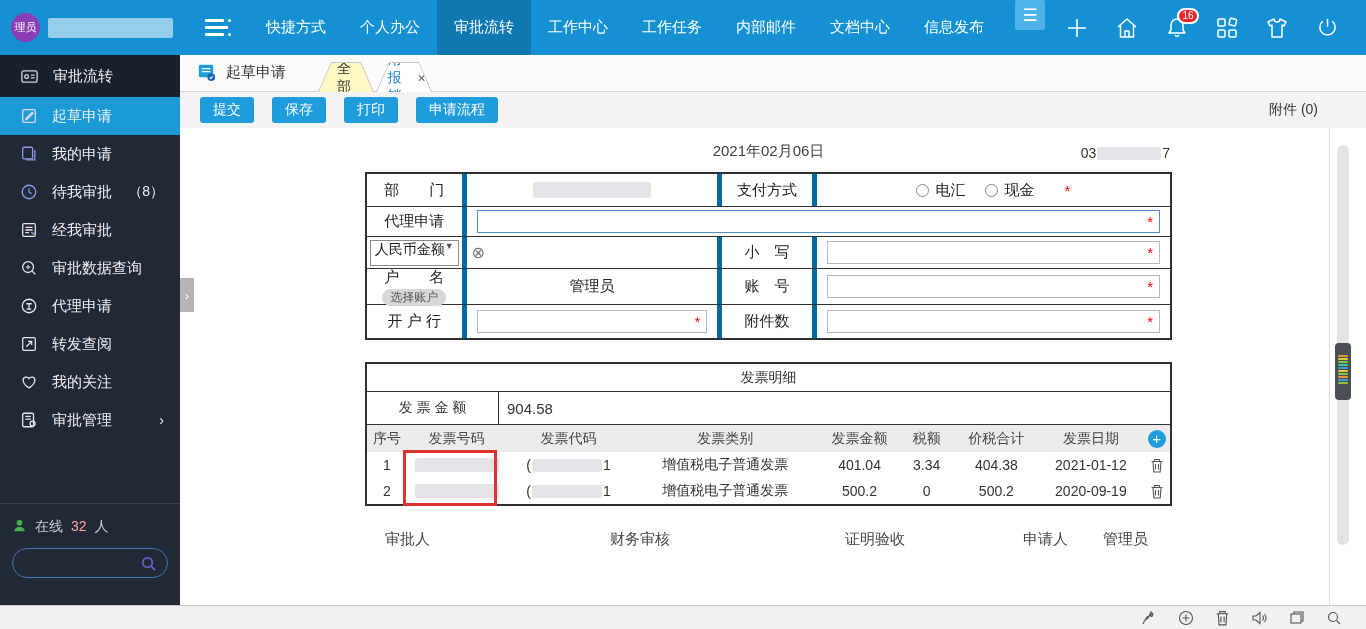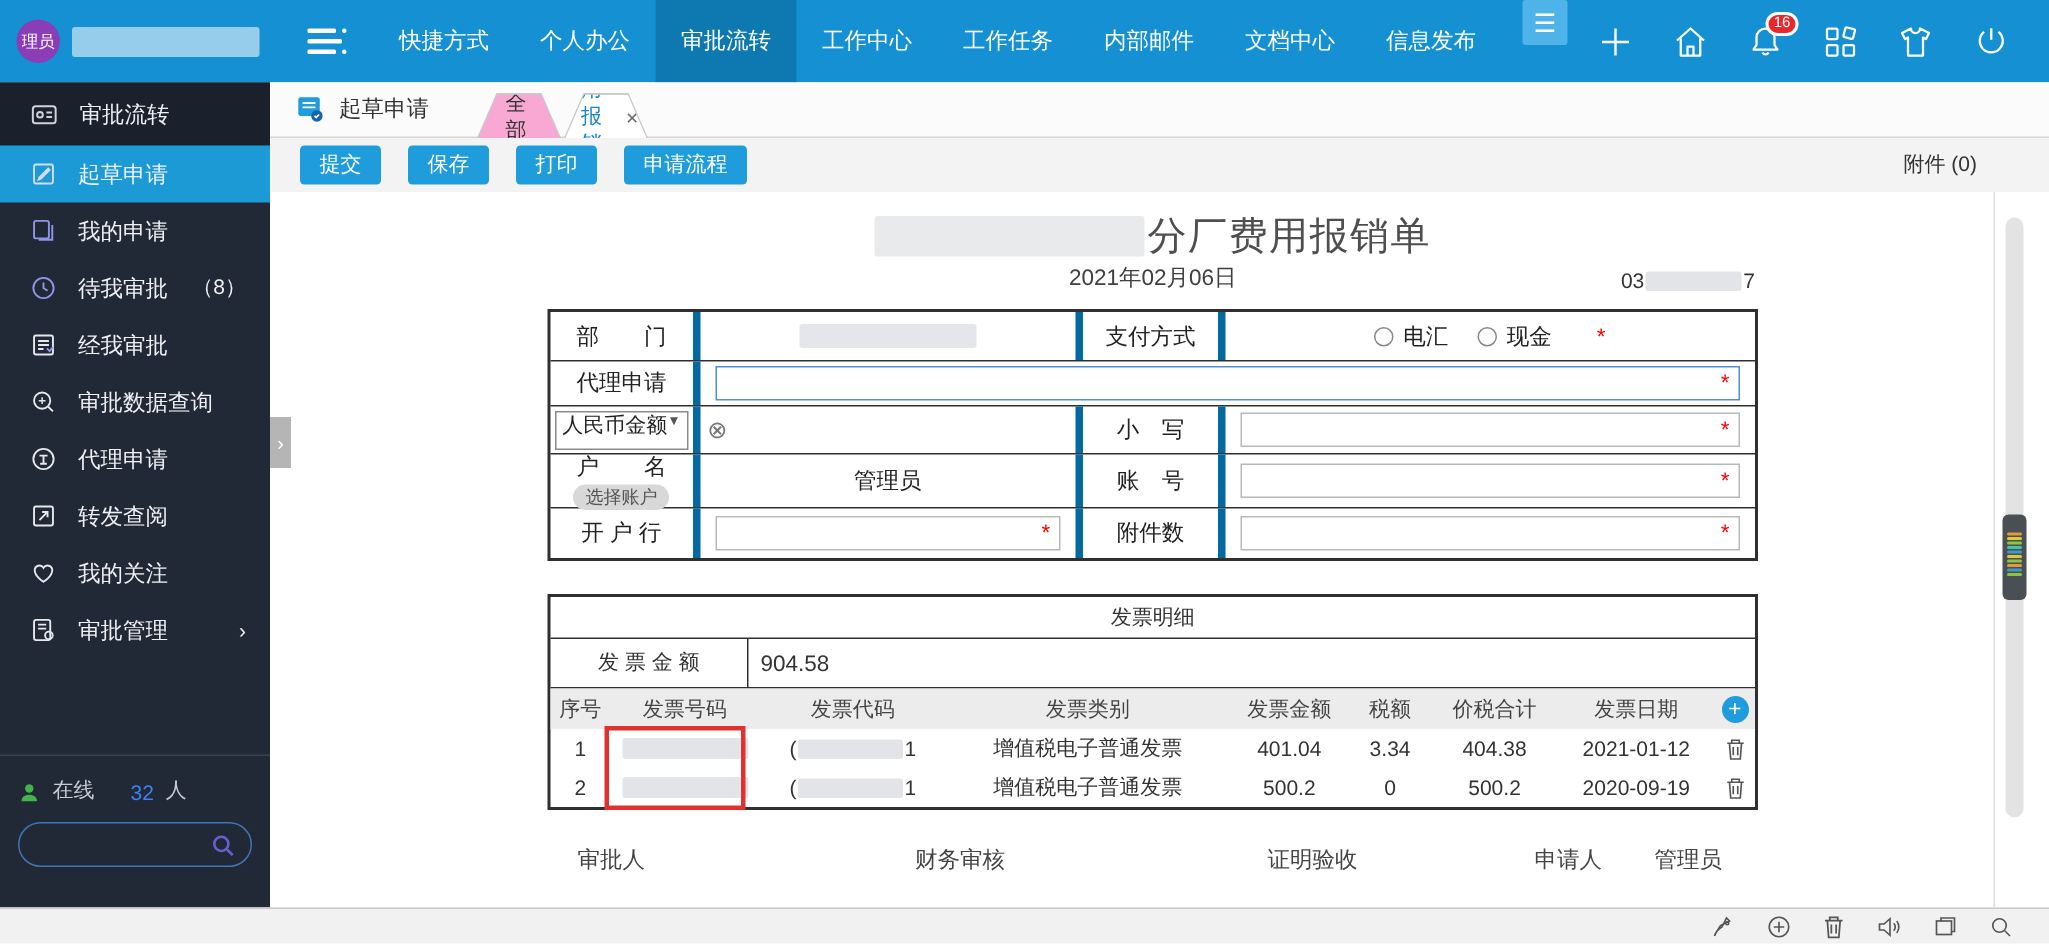--- a/index.html
+++ b/index.html
@@ -29,33 +29,33 @@
   .badge { position:absolute; top:-7px; left:13px; min-width:22px; height:16px; background:#e8282d; border:2px solid #fff;
     border-radius:9px; color:#fff; font-size:10px; display:flex; align-items:center; justify-content:center; padding:0 3px; }
 
   
   .sidebar { position:absolute; top:55px; left:0; width:180px; bottom:24px; background:#222936; color:#eef0f4; }
   .sb-module { height:42px; background:#1a212c; display:flex; align-items:center; padding-left:20px; gap:14px; font-size:15px; cursor:pointer; }
   .sb-item { height:38px; display:flex; align-items:center; padding-left:20px; gap:14px; font-size:15px; cursor:pointer; }
   .sb-item.active { background:#1c9ad6; }
   .sb-suffix { margin-left:auto; margin-right:16px; font-size:14px; }
   .sb-bottom { position:absolute; left:0; right:0; bottom:0; height:102px; border-top:1px solid #39414f; padding:14px 12px 0; }
-  .online-row { display:flex; align-items:flex-end; gap:8px; font-size:14px; color:#c6cad2; }
-  .online-count { color:#3b82f6;margin-left:16px; }
+  .online-row { display:flex; align-items:flex-start; gap:8px; font-size:14px; color:#c6cad2; }
+  .online-count { color:#fca5a5; }
   .sb-search { margin-top:12px; height:30px; border:1px solid #3f74b5; border-radius:15px; background:#222936;
     display:flex; align-items:center; padding:0 10px; }
   .sb-search input { flex:1; background:transparent; border:none; outline:none; color:#dfe3ea; font-size:13px; min-width:0; }
 
   
   .content { position:absolute; top:55px; left:180px; right:0; bottom:24px; display:flex; flex-direction:column; background:#fff; }
   .tabbar { height:37px; background:#fbfbfb; border-bottom:1px solid #d5d5d5; position:relative; display:flex; align-items:flex-end; flex:0 0 auto; }
   .crumb { position:absolute; left:16px; top:7px; display:flex; align-items:center; gap:9px; font-size:15px; color:#333; }
   .tab { position:relative; height:30px; min-width:56px; margin-bottom:-1px; cursor:pointer; }
   .tab .shape { position:absolute; inset:0; background:#c9c9c9; clip-path:polygon(13px 0,calc(100% - 13px) 0,100% 100%,0 100%); }
-  .tab .inner { position:absolute; left:1px; right:1px; top:1px; bottom:0; background:#f9a8d4;
+  .tab .inner { position:absolute; left:1px; right:1px; top:1px; bottom:0; background:#fef9c3;
     clip-path:polygon(12.5px 0,calc(100% - 12.5px) 0,100% 100%,0 100%);
     display:flex; align-items:center; justify-content:center; gap:7px; font-size:14px; color:#333; padding:0 18px; }
   .tab.active .inner { background:#fff; }
   .tab.active .inner .tab-label { color:#1b84c9; }
   .tab-blur { width:64px; height:13px; background:#dfe1e4; border-radius:2px; }
   .tab-close { color:#666; font-size:14px; cursor:pointer; padding:0 2px; }
   .tab-all { position:absolute; left:138px; } .tab-doc { position:absolute; left:196px; }
 
   .toolbar { height:36px; background:#f3f3f3; display:flex; align-items:center; padding-left:20px; gap:18px; flex:0 0 auto; position:relative; }
   .btn { height:26px; background:#1e9cdb; border:none; border-radius:3px; color:#fff; font-size:14px; padding:0 13px; cursor:pointer;
@@ -370,24 +370,20 @@
       <button class="btn">保存</button>
       <button class="btn">打印</button>
       <button class="btn">申请流程</button>
       <span class="attach">附件 (0)</span>
     </div>
 
     <div class="formarea">
       <div class="right-line"></div>
 
       <div class="formwrap">
-        <div class="f-title">
-          <span class="title-blur"></span>
-          <span class="t-text">分厂费用报销单</span>
-        </div>
         <div class="f-meta">
           <div class="f-date">2021年02月06日</div>
           <div class="f-docno">
             <span>03</span>
             <span class="docno-blur"></span>
             <span>7</span>
           </div>
         </div>
 
         <div class="mtable">

